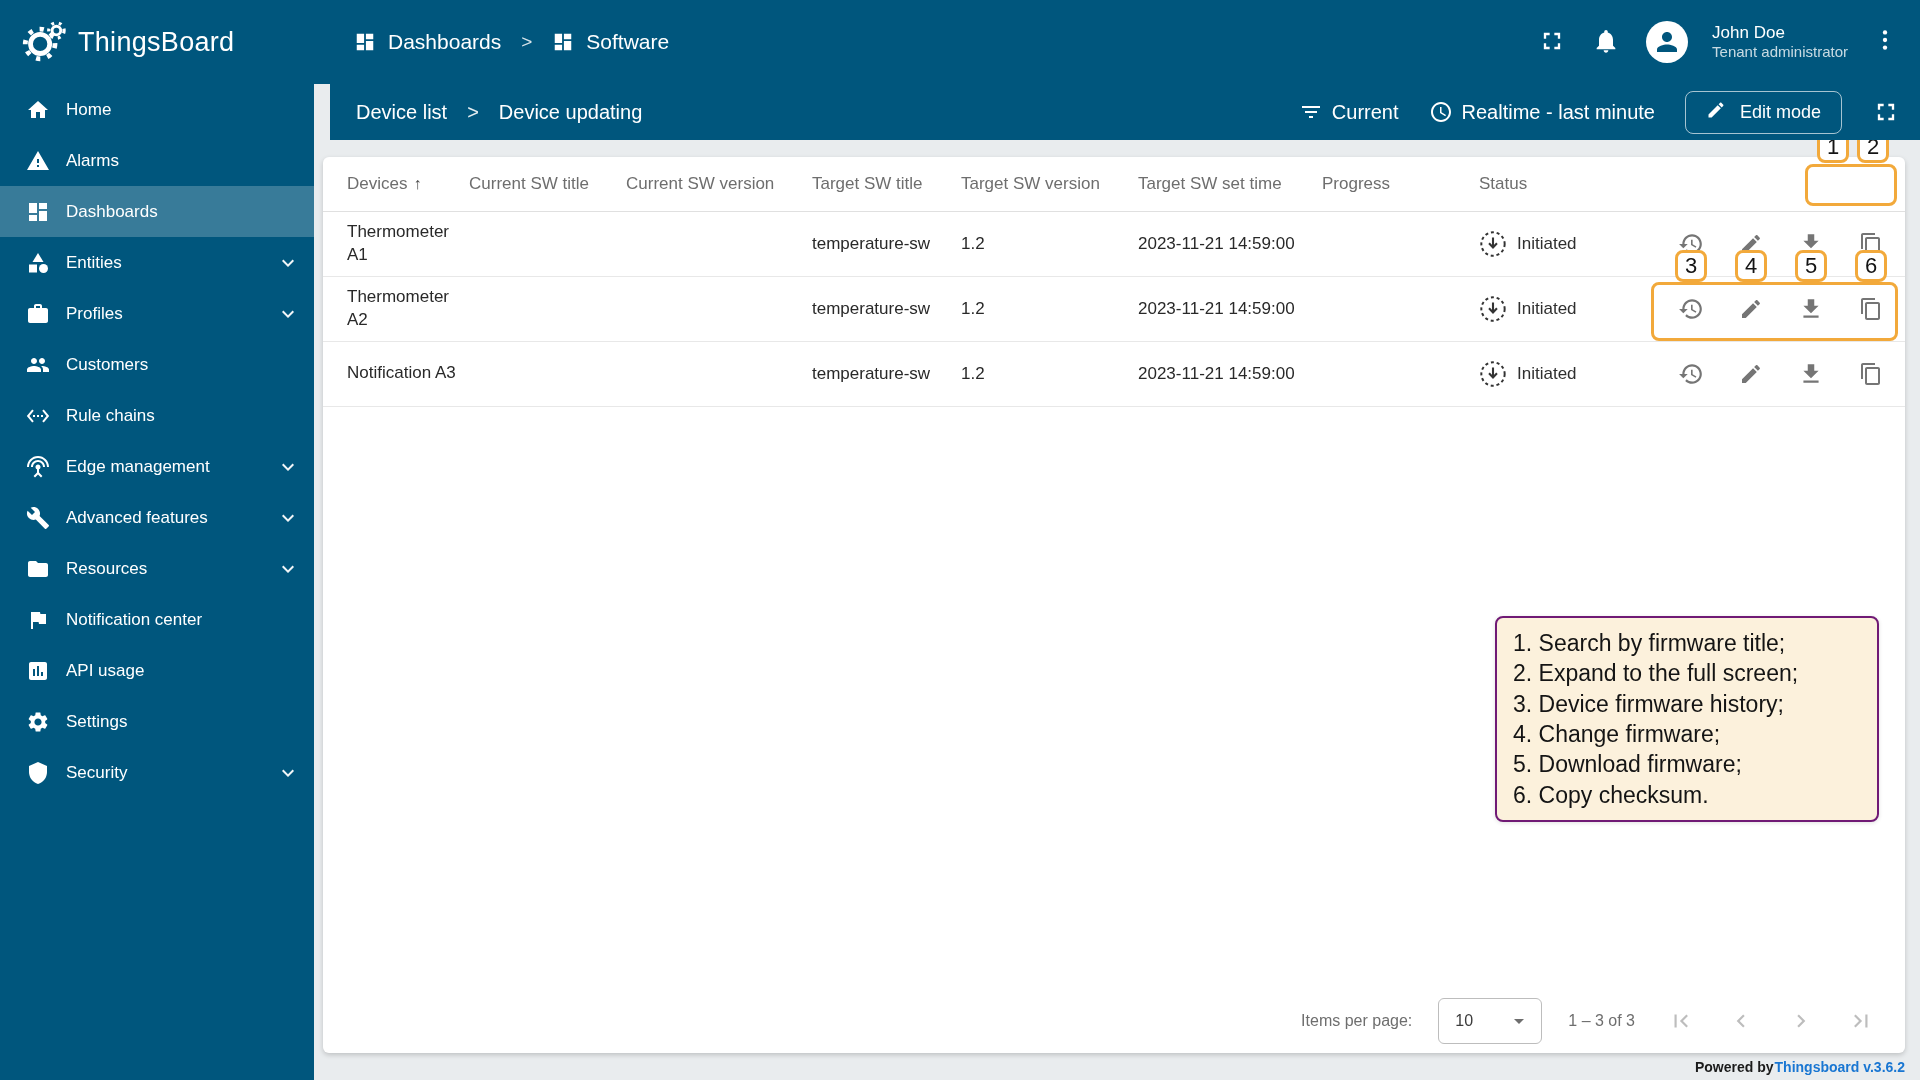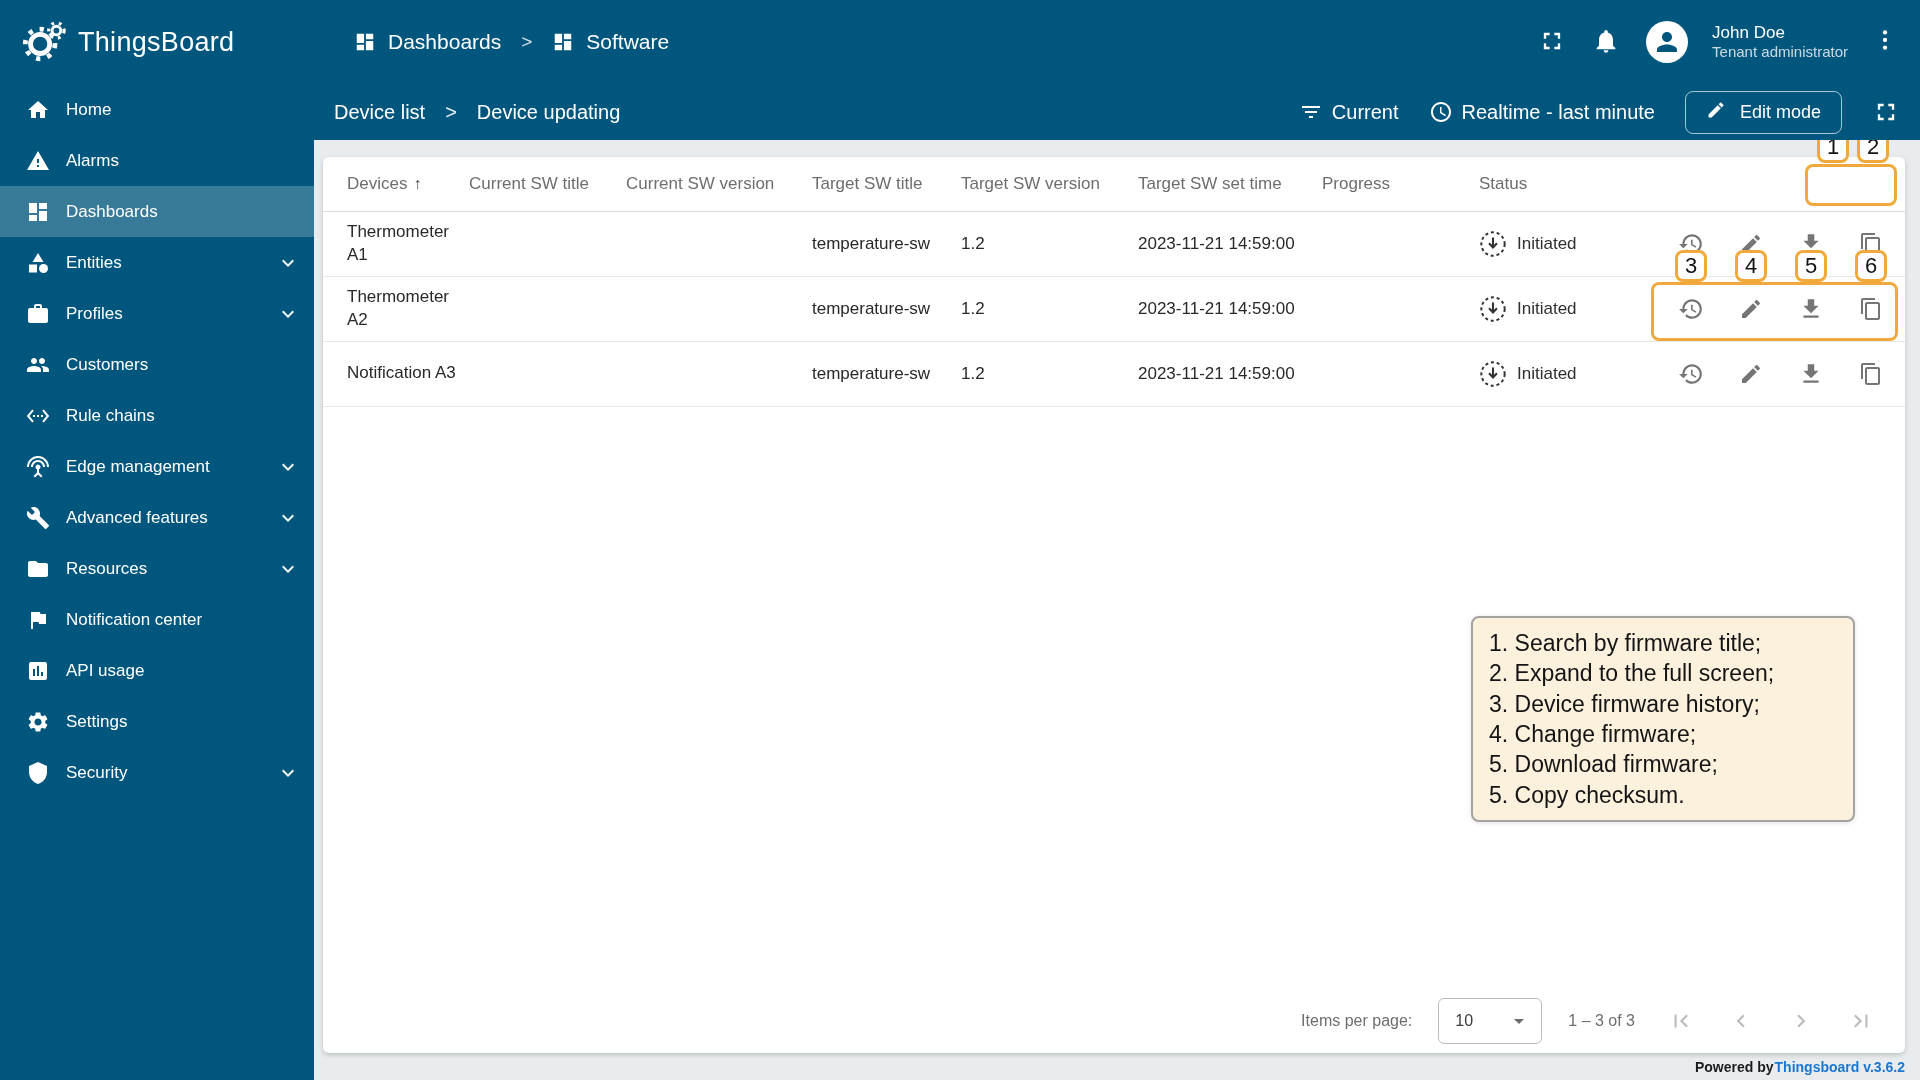--- a/index.html
+++ b/index.html
@@ -22,21 +22,21 @@
   .crumb .sep { opacity:.85; margin:0 8px; font-size:19px; }
   .crumb-icon { width:22px; height:22px; color:#fff; }
   .topbar-right { margin-left:auto; display:flex; align-items:center; gap:24px; }
   .tb-iconbtn { width:30px; height:30px; color:#fff; cursor:pointer; }
   .avatar { width:42px; height:42px; border-radius:50%; background:#fff; display:flex; align-items:center; justify-content:center; cursor:pointer; }
   .userblock { display:flex; flex-direction:column; line-height:1.25; cursor:pointer; }
   .user-name { font-size:17px; }
   .user-role { font-size:15px; color:rgba(255,255,255,.78); }
 
   
-  .toolbar { position:fixed; left:308px; top:84px; right:0; height:56px; background:#00567d; color:#fff; display:flex; align-items:center; padding:0 20px 0 26px; z-index:2; }
+  .toolbar { position:fixed; left:330px; top:84px; right:0; height:56px; background:#00567d; color:#fff; display:flex; align-items:center; padding:0 20px 0 26px; z-index:2; }
   .tbc { display:flex; align-items:center; font-size:20px; gap:10px; }
   .tbc .sep { margin:0 10px; opacity:.9; }
   .tbc-current { font-weight:400; }
   .toolbar-right { margin-left:auto; display:flex; align-items:center; gap:30px; }
   .tool-action { display:flex; align-items:center; gap:9px; font-size:20px; cursor:pointer; }
   .tool-icon { width:24px; height:24px; color:#fff; }
   .edit-btn { display:flex; align-items:center; gap:10px; border:1px solid rgba(255,255,255,.65); border-radius:8px; height:43px; padding:0 20px; font-size:18px; font-weight:500; cursor:pointer; }
 
   
   .main { position:fixed; left:314px; top:140px; right:0; bottom:0; display:flex; flex-direction:column; }
@@ -68,21 +68,21 @@
 
   
   .ann { position:absolute; z-index:6; pointer-events:none; }
   .ann-box { border:3px solid #f2a93b; border-radius:8px; }
   .badge { width:32px; height:32px; border:3px solid #f2a93b; border-radius:8px; background:#fff; color:#141414; font-size:22px; font-weight:500; display:flex; align-items:center; justify-content:center; }
   .box-search { right:8px; top:7px; width:92px; height:42px; }
   .box-actions { left:1328px; top:125px; width:247px; height:59px; }
   .badge-1 { left:1494px; top:-26px; } .badge-2 { left:1534px; top:-26px; }
   .badge-3 { left:1352px; top:93px; } .badge-4 { left:1412px; top:93px; }
   .badge-5 { left:1472px; top:93px; } .badge-6 { left:1532px; top:93px; }
-  .legend { left:1148px; top:459px; width:384px; background:#fcf1dc; border:2px solid #a3a3a3; border-radius:8px; padding:10px 16px; font-size:23px; line-height:1.32; color:#141414; box-shadow:0 1px 4px rgba(0,0,0,.12); }
+  .legend { left:1172px; top:459px; width:384px; background:#fcf1dc; border:2px solid #701a75; border-radius:8px; padding:10px 16px; font-size:23px; line-height:1.32; color:#141414; box-shadow:0 1px 4px rgba(0,0,0,.12); }
 </style>
 </head>
 <body>
 
 <aside class="sidebar">
   <div class="logo">
     <span>
       <svg width="46" height="46" viewBox="0 0 48 48" fill="none" stroke="#fff">
         <circle cx="21" cy="26" r="10" stroke-width="5"></circle>
         <circle cx="21" cy="26" r="15.5" stroke-width="5" stroke-dasharray="4.5 7.5"></circle>
@@ -534,21 +534,21 @@
     <div class="ann badge badge-3">3</div>
     <div class="ann badge badge-4">4</div>
     <div class="ann badge badge-5">5</div>
     <div class="ann badge badge-6">6</div>
     <div class="ann legend">
       <div>1. Search by firmware title;</div>
       <div>2. Expand to the full screen;</div>
       <div>3. Device firmware history;</div>
       <div>4. Change firmware;</div>
       <div>5. Download firmware;</div>
-      <div>5. Copy checksum.</div>
+      <div>6. Copy checksum.</div>
     </div>
   </section>
 
   <div class="powered">
     <span>Powered by</span>
     <a>Thingsboard v.3.6.2</a>
   </div>
 </main>
 
 </body></html>

